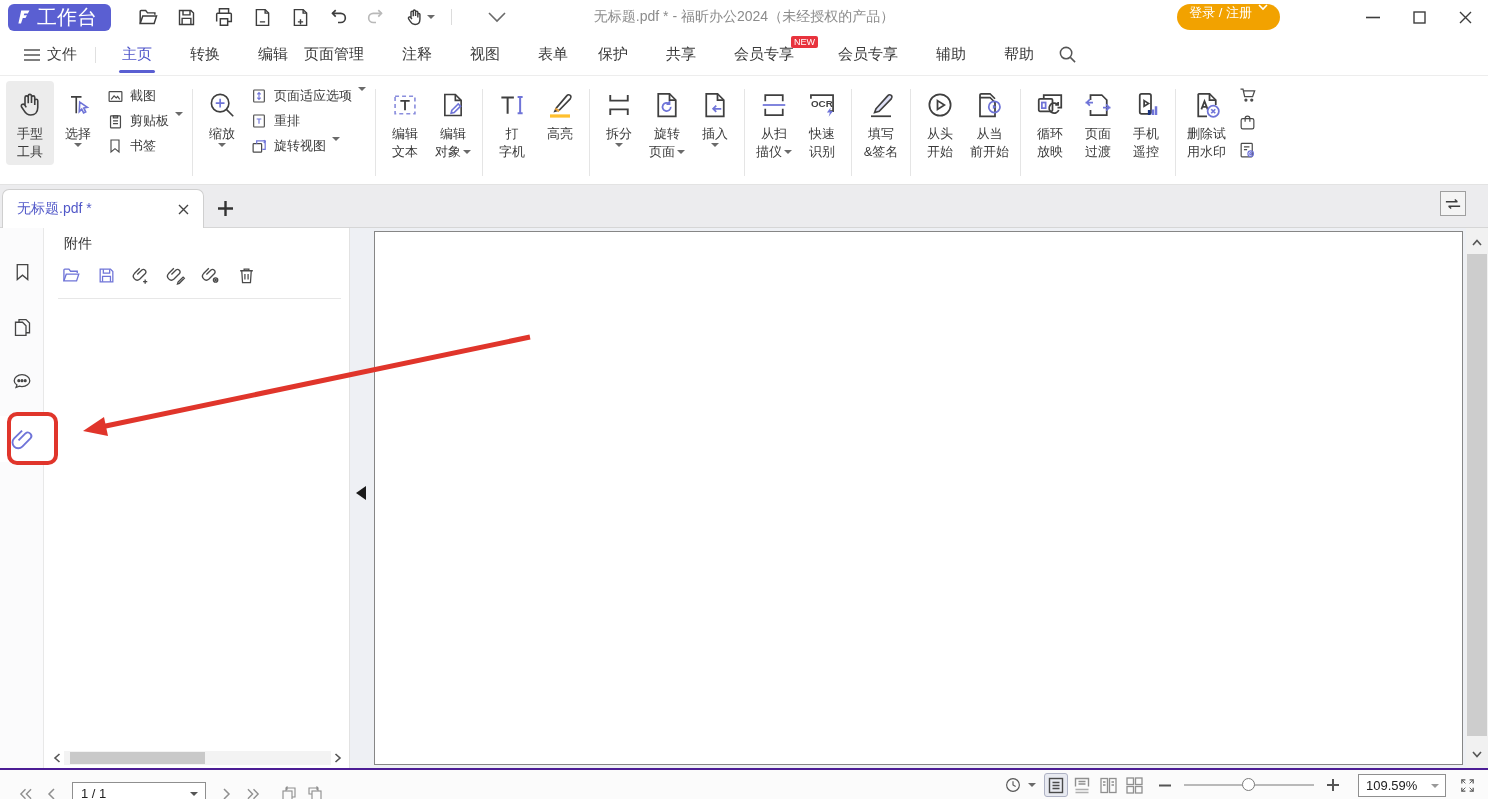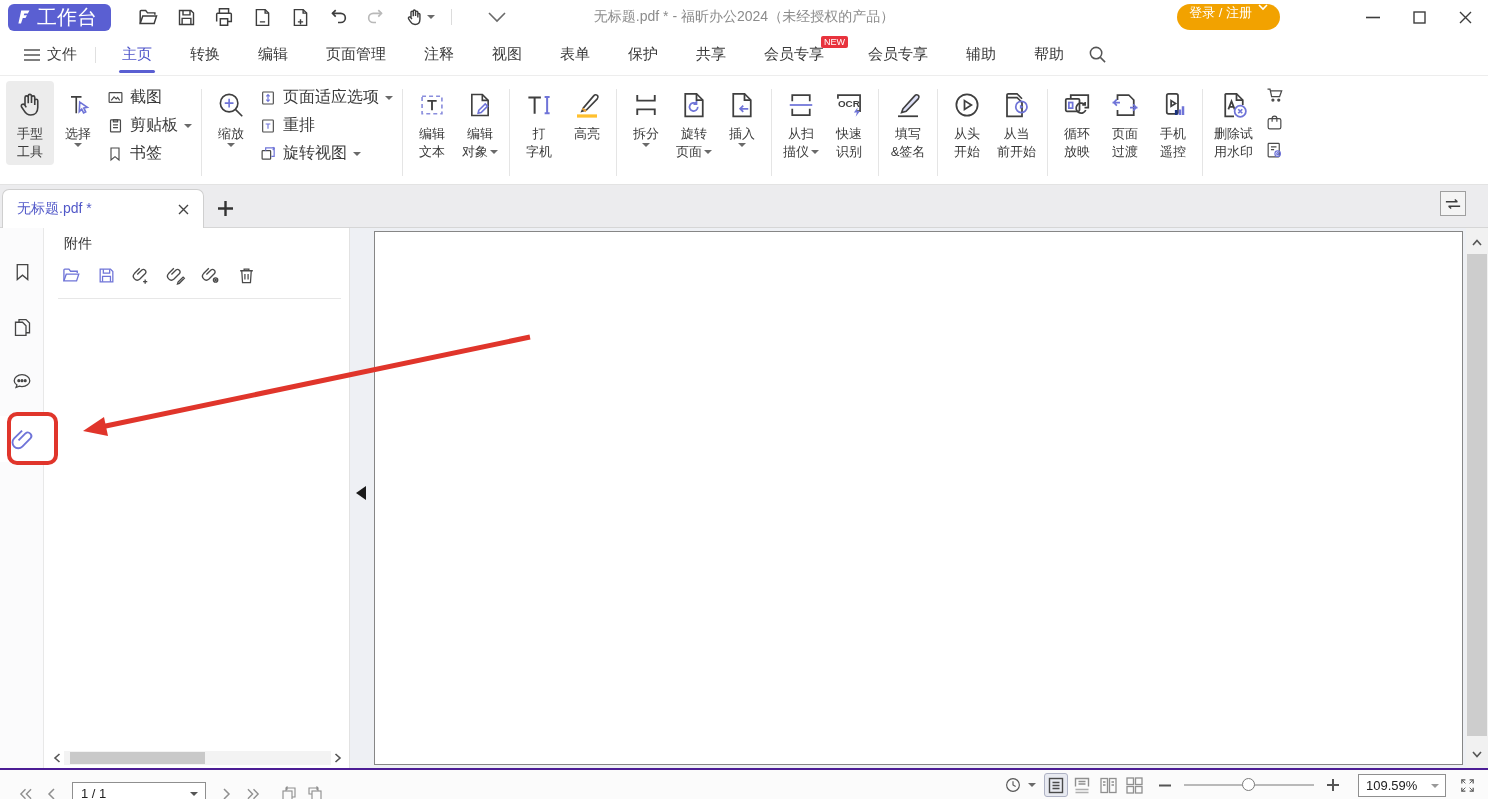--- a/index.html
+++ b/index.html
@@ -25,21 +25,21 @@
   .menu-sep { width:1px; height:16px; background:#e0e0e0; margin:0 10px; }
   .badge-new { position:absolute; top:2px; right:-16px; background:#e8333d; color:#fff; font-size:9px; font-weight:normal; padding:1px 3px; border-radius:2px; }
 
   
   #ribbon { position:absolute; left:0; top:76px; width:1488px; height:109px; background:#fff; border-bottom:1px solid #e3e3e3; display:flex; align-items:flex-start; padding:5px 6px 0 6px; }
   .rb { display:flex; flex-direction:column; align-items:center; padding:4px 6px; border-radius:4px; cursor:pointer; min-width:48px; }
   .rb.sel { background:#ececec; }
   .rb .ic { height:40px; display:flex; align-items:center; justify-content:center; color:#3f3f3f; }
   .rb .lb { font-size:13px; line-height:18px; color:#3a3a3a; text-align:center; white-space:nowrap; display:flex; align-items:center; justify-content:center; gap:2px; }
   .stack { display:flex; flex-direction:column; justify-content:flex-start; gap:7px; padding:6px 4px; }
-  .srow { display:flex; align-items:center; gap:6px; font-size:16px; color:#3a3a3a; cursor:pointer; white-space:nowrap; }
+  .srow { display:flex; align-items:flex-start; gap:6px; font-size:13px; color:#3a3a3a; cursor:pointer; white-space:nowrap; }
   .srow .sic { width:18px; height:18px; display:flex; align-items:center; justify-content:center; color:#4a4a4a; }
   .rb-sep { width:1px; align-self:stretch; background:#e5e5e5; margin:8px 5px; }
   .caret { display:inline-block; width:0; height:0; border-left:4px solid transparent; border-right:4px solid transparent; border-top:4px solid #6a6a6a; }
   .rcol { display:flex; flex-direction:column; gap:8px; padding:4px 6px; }
   .rcol .sic { width:20px; height:20px; color:#4a4a4a; cursor:pointer; }
   #ribbon-collapse { position:absolute; right:10px; top:172px; color:#9a9a9a; cursor:pointer; }
 
   
   #tabbar { position:absolute; left:0; top:185px; width:1488px; height:43px; background:#ececee; border-bottom:1px solid #d6d6d6; }
   .doc-tab { position:absolute; left:2px; top:4px; width:202px; height:39px; background:#fff; border:1px solid #cfcfcf; border-bottom:none; border-radius:7px 7px 0 0; display:flex; align-items:center; padding:0 10px 0 14px; }
@@ -200,33 +200,33 @@
   <div class="mi active" style="margin-left:8px">
       <span>主页</span>
       <span class="under"></span>
     </div>
   <div class="mi" style="margin-left:22px">
       <span>转换</span>
     </div>
   <div class="mi" style="margin-left:22px">
       <span>编辑</span>
     </div>
-  <div class="mi" style="margin-left:22px">
+  <div class="mi" style="">
       <span>页面管理</span>
     </div>
   <div class="mi" style="margin-left:22px">
       <span>注释</span>
     </div>
   <div class="mi" style="margin-left:22px">
       <span>视图</span>
     </div>
   <div class="mi" style="margin-left:22px">
       <span>表单</span>
     </div>
-  <div class="mi" style="margin-left:22px">
+  <div class="mi" style="margin-left:14px">
       <span>保护</span>
     </div>
   <div class="mi" style="margin-left:22px">
       <span>共享</span>
     </div>
   <div class="mi" style="margin-left:22px">
       <span>会员专享</span>
       <span class="badge-new">NEW</span>
     </div>
   <div class="mi" style="margin-left:28px">

